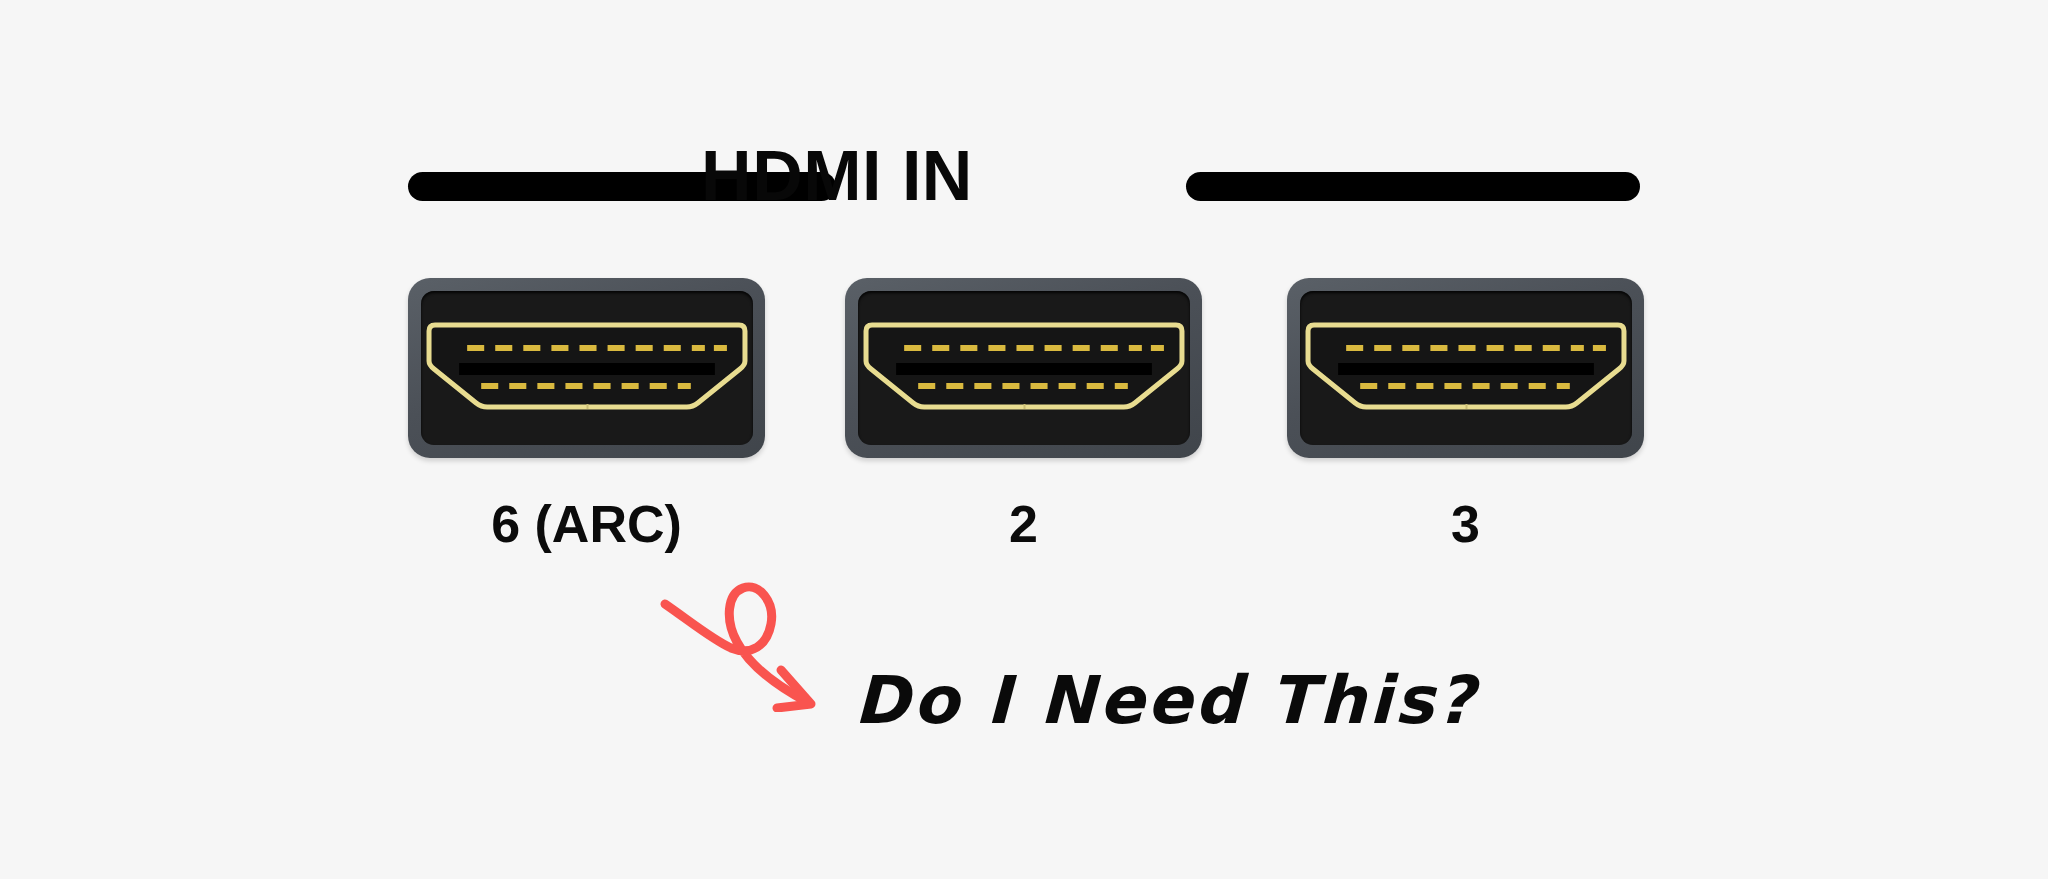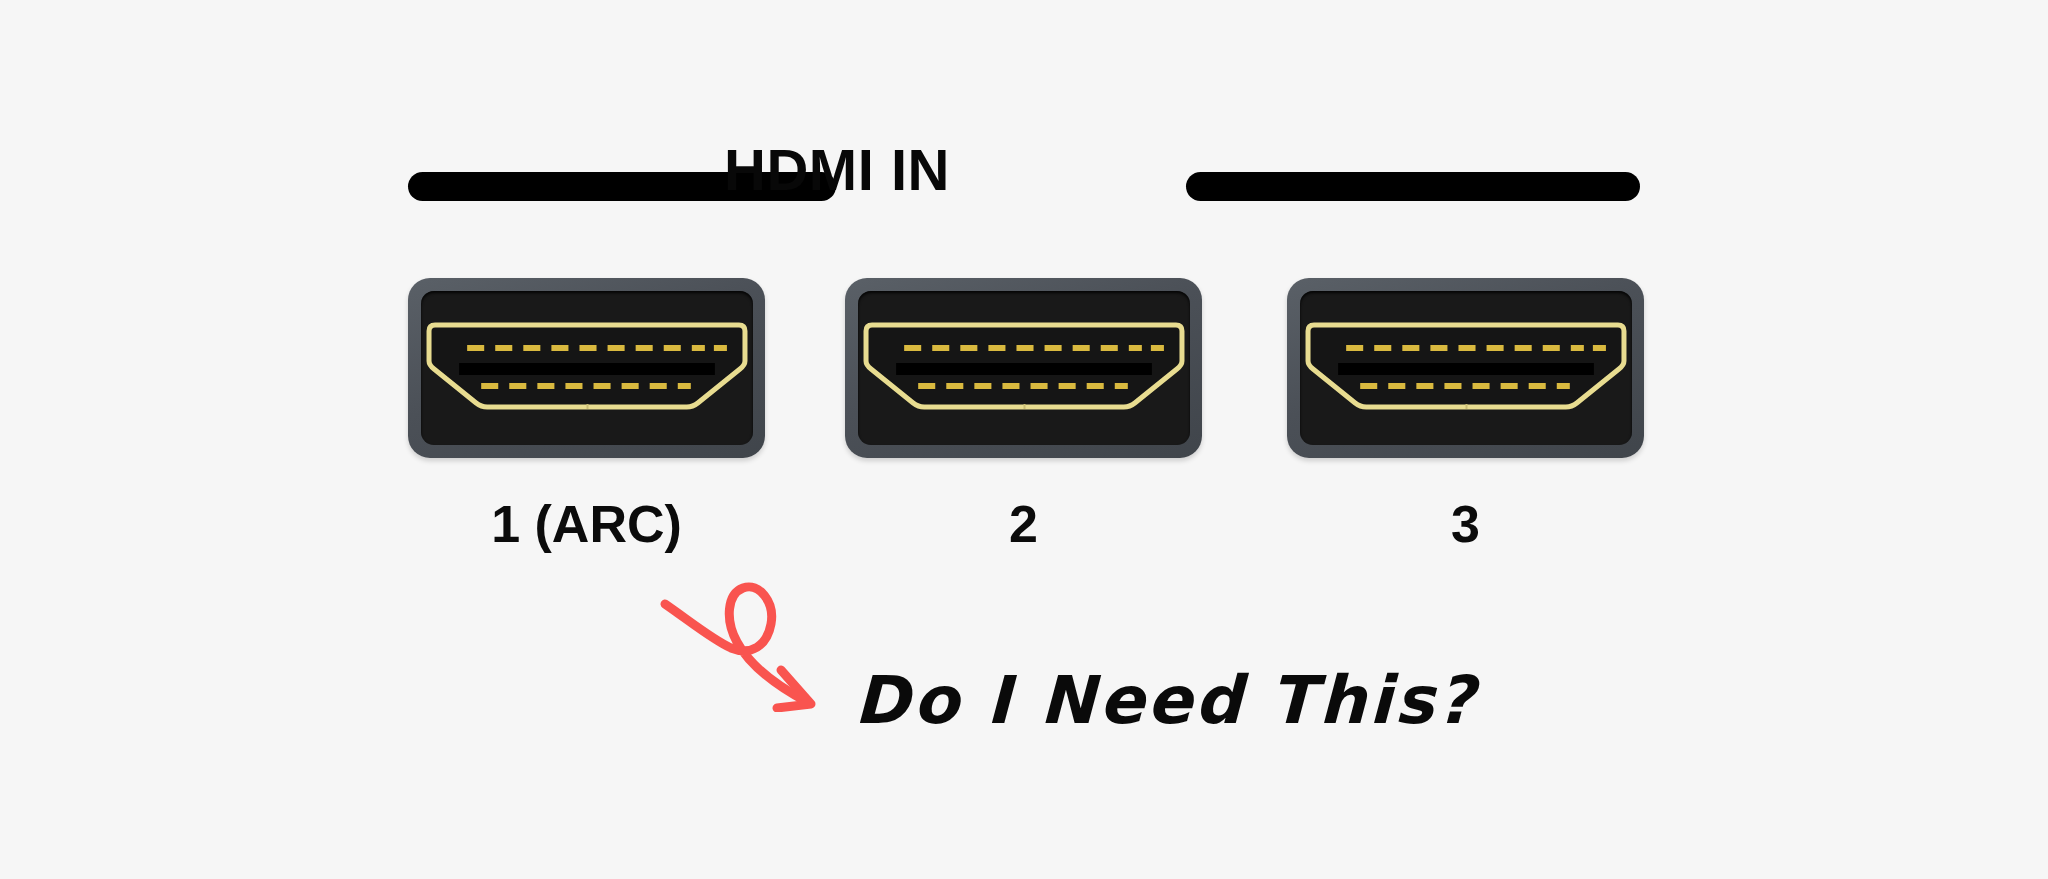--- a/index.html
+++ b/index.html
@@ -31,21 +31,21 @@
   }
   #rule-left  { left: 408px;  width: 428px; }
   #rule-right { left: 1186px; width: 454px; }
 
   #hdmi-title {
     position: absolute;
     left: 0;
     top: 141px;
     width: 1674px;
     text-align: center;
-    font-size: 58px;
+    font-size: 70px;
     font-weight: 700;
     letter-spacing: 0.5px;
     color: #080808;
     line-height: 1;
     white-space: nowrap;
   }
 
   
   .port {
     position: absolute;
@@ -231,21 +231,21 @@
           <rect x="172" y="92" width="17" height="6"></rect>
           <rect x="200" y="92" width="17" height="6"></rect>
           <rect x="228" y="92" width="17" height="6"></rect>
           <rect x="256" y="92" width="13" height="6"></rect>
         </g>
         <rect x="165" y="113" width="2" height="5" fill="#c9bc74"></rect>
       </svg>
     </div>
   </div>
 
-  <div class="port-label" id="label-1">1 (ARC)</div>
+  <div class="port-label" id="label-1">6 (ARC)</div>
   <div class="port-label" id="label-2">2</div>
   <div class="port-label" id="label-3">3</div>
 
   <div id="arrow-wrap">
     <svg viewBox="0 0 200 150">
       <path d="M 10 42
                C 36 60, 58 78, 76 86
                C 96 94, 112 84, 116 62
                C 120 40, 104 20, 88 26
                C 72 32, 70 58, 82 80

